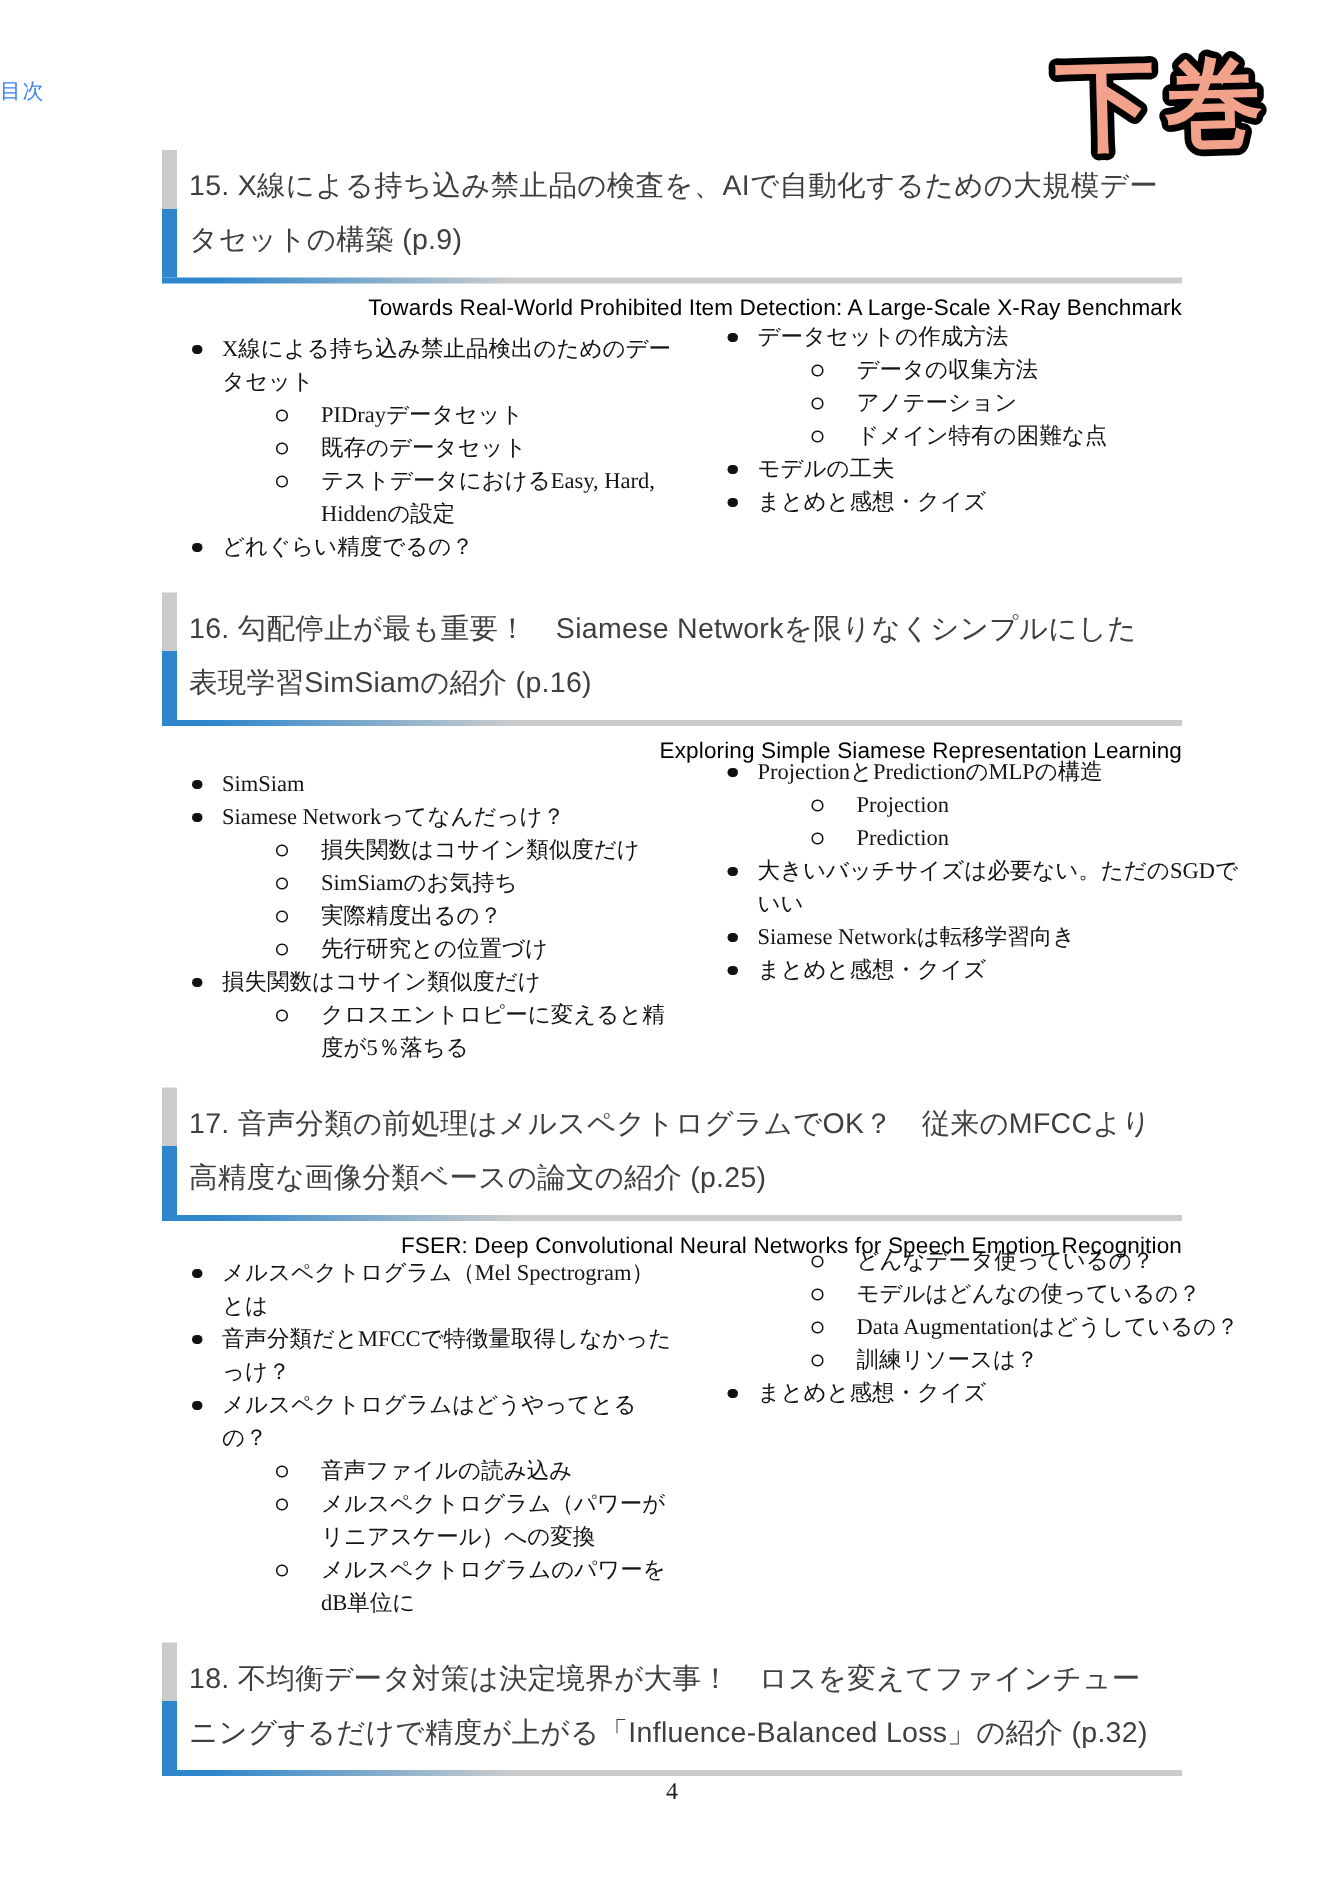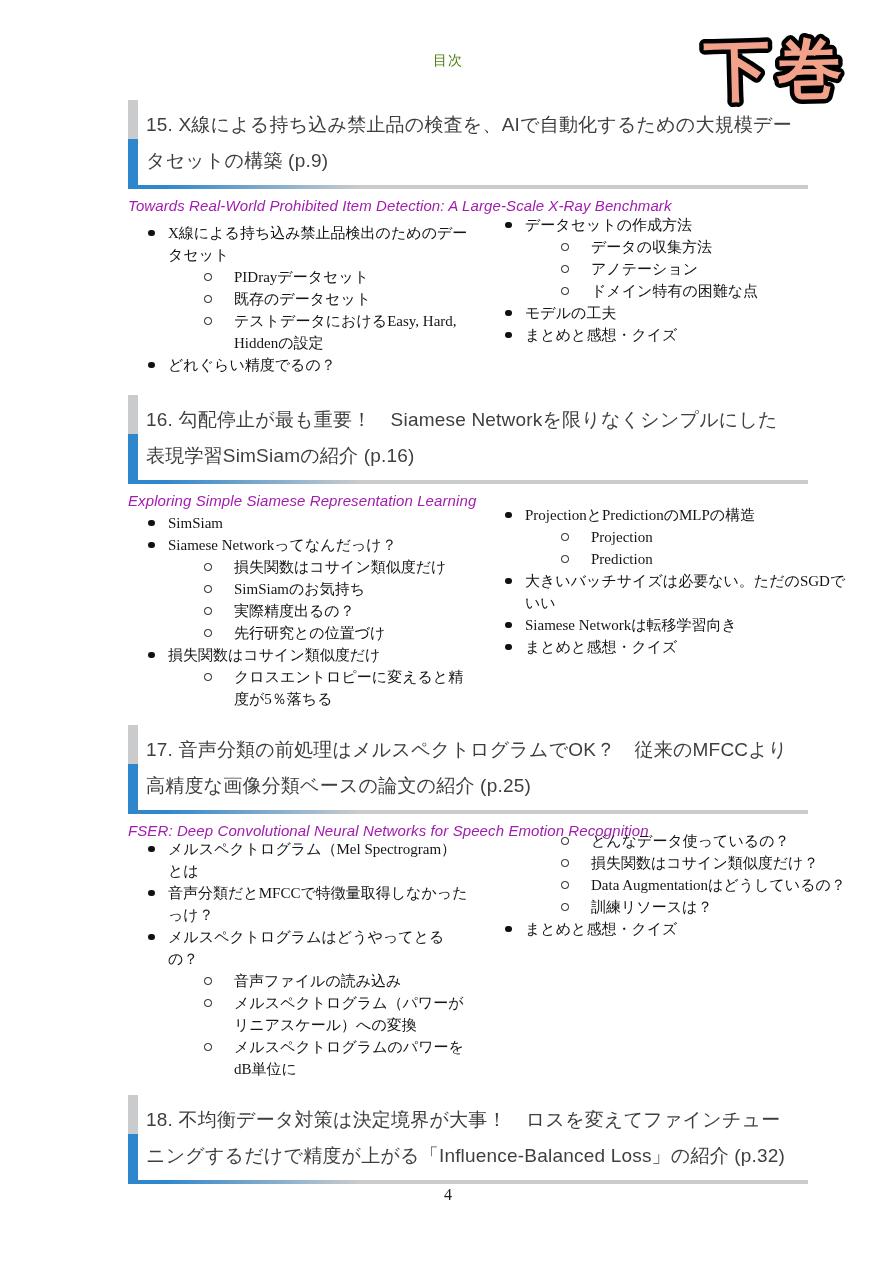--- a/index.html
+++ b/index.html
@@ -13,27 +13,27 @@
   *{margin:0;padding:0;box-sizing:border-box;}
   html,body{width:896px;height:1265px;}
   body{
     position:relative;
     background:#ffffff;
     font-family:"Liberation Sans", sans-serif;
     overflow:hidden;
   }
   .page-header{
     position:absolute;top:52px;left:0;width:896px;
-    text-align:center;font-size:14px;color:#4d7c0f;letter-spacing:1px;
+    font-size:14px;color:#3b82f6;letter-spacing:1px;
   }
   .volume-badge{
     position:absolute;top:18px;right:12px;
     transform:rotate(-1.5deg);
   }
-  .toc-section{position:absolute;left:128px;width:745px;}
+  .toc-section{position:absolute;left:108px;width:745px;}
   .sec15{top:100px;height:295px;}
   .sec16{top:395px;height:330px;}
   .sec17{top:725px;height:370px;}
   .sec18{top:1095px;height:95px;}
   .sec-heading{
     position:relative;width:680px;
     padding:7px 14px 6px 18px;
     font-size:19px;line-height:36px;font-weight:500;
     color:var(--heading-text);
     letter-spacing:0.2px;
@@ -41,22 +41,22 @@
   .sec-heading::before{ 
     content:"";position:absolute;left:0;top:0;bottom:0;width:10px;
     background:linear-gradient(to bottom, var(--bar-gray) 0 46%, var(--accent-blue) 46% 100%);
   }
   .sec-heading::after{ 
     content:"";position:absolute;left:0;right:0;bottom:-4px;height:4px;
     background:linear-gradient(to right, var(--accent-blue) 0%, var(--accent-blue) 5%, var(--bar-gray) 34%, var(--bar-gray) 100%);
   }
   .sec-subtitle{
     width:680px;margin-top:12px;
-    font-style:italic;
-    font-size:15px;color:#a21caf;letter-spacing:0.1px;
+    text-align:right;
+    font-size:15px;color:#000000;letter-spacing:0.1px;
   }
   .sec-subtitle:empty{display:none;}
   .columns{position:absolute;left:0;width:745px;}
   .sec15 .columns{top:122px;}
   .sec16 .columns{top:117px;}
   .sec17 .columns{top:113px;}
   .col{
     position:absolute;top:0;list-style:none;
     font-family:"Liberation Serif","DejaVu Serif",serif;
     font-size:15px;line-height:22px;color:var(--body-text);
@@ -145,21 +145,21 @@
     <ul class="col col-left">
         <li class="lvl1">メルスペクトログラム（Mel Spectrogram）とは</li>
         <li class="lvl1">音声分類だとMFCCで特徴量取得しなかったっけ？</li>
         <li class="lvl1">メルスペクトログラムはどうやってとるの？</li>
         <li class="lvl2">音声ファイルの読み込み</li>
         <li class="lvl2">メルスペクトログラム（パワーがリニアスケール）への変換</li>
         <li class="lvl2">メルスペクトログラムのパワーをdB単位に</li>
       </ul>
     <ul class="col col-right">
         <li class="lvl2">どんなデータ使っているの？</li>
-        <li class="lvl2">損失関数はコサイン類似度だけ？</li>
+        <li class="lvl2">モデルはどんなの使っているの？</li>
         <li class="lvl2">Data Augmentationはどうしているの？</li>
         <li class="lvl2">訓練リソースは？</li>
         <li class="lvl1">まとめと感想・クイズ</li>
       </ul>
   </div>
 </section>
 
 <section class="toc-section sec18">
   <div class="sec-heading">18. 不均衡データ対策は決定境界が大事！　ロスを変えてファインチューニングするだけで精度が上がる「Influence-Balanced Loss」の紹介 (p.32)</div>
 

